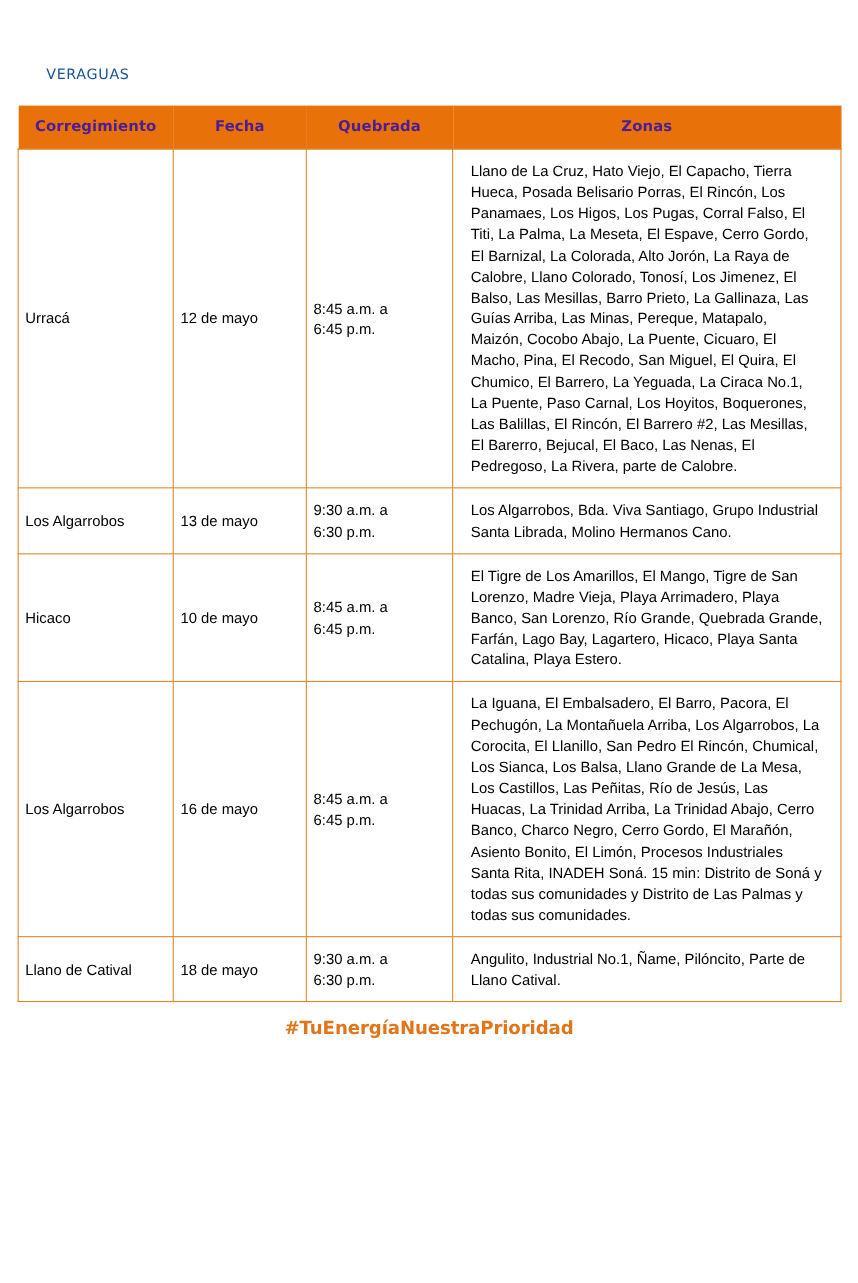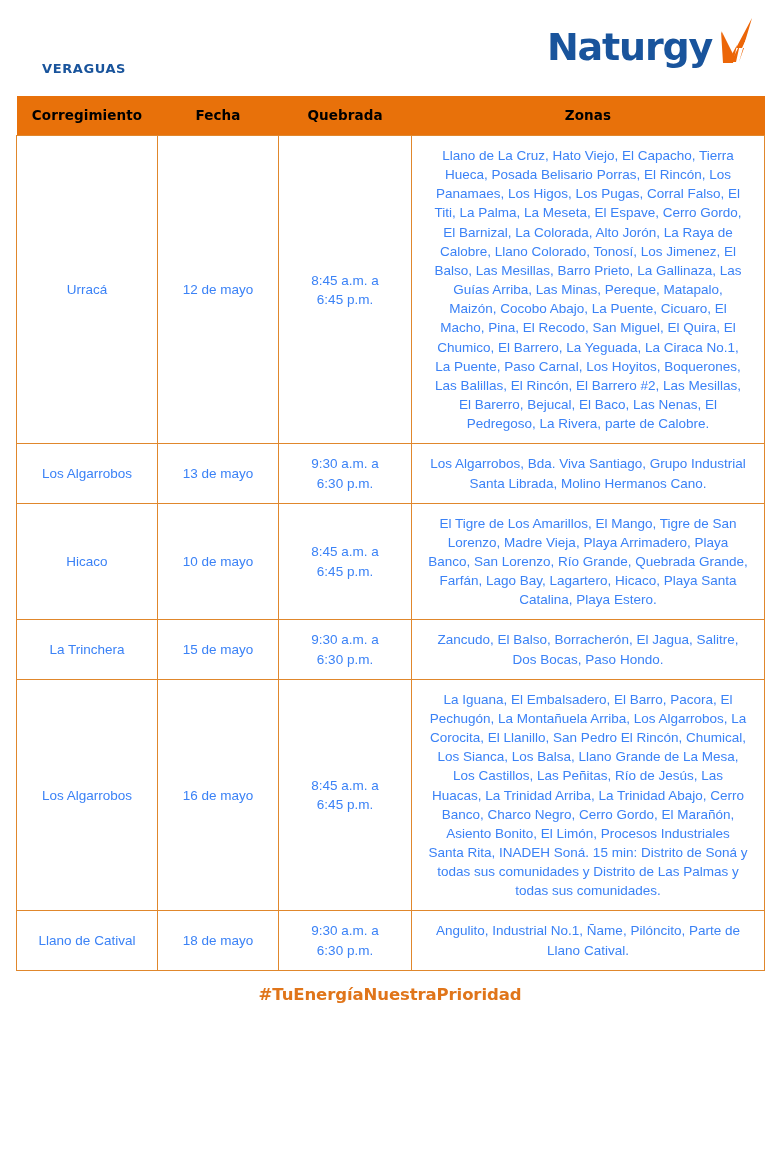--- a/index.html
+++ b/index.html
@@ -46,53 +46,52 @@
     margin-left: 2px;
     position: relative;
     top: 0px;
   }
   .region-label {
     position: absolute;
     left: 42px;
     top: 61px;
     font-family: "DejaVu Sans", sans-serif;
     font-size: 13px;
-    font-weight: 700;
+    font-weight: 400;
     letter-spacing: 0.6px;
     color: #19549c;
   }
 
   
   .table-wrap {
     margin: 0 16px;
     width: 748px;
   }
   table.schedule {
     width: 748px;
     border-collapse: collapse;
     table-layout: fixed;
   }
   table.schedule thead th {
     background: #e8710a;
-    color: #000000;
+    color: #4c1d95;
     font-family: "DejaVu Sans", sans-serif;
     font-size: 13.5px;
     font-weight: 700;
     text-align: center;
     padding: 11px 4px 12px 4px;
     border: none;
     letter-spacing: 0.1px;
   }
   table.schedule thead th.col-correg { text-align: center; }
   table.schedule tbody td {
     border: 1px solid #e0872c;
     font-size: 13.5px;
     line-height: 1.42;
-    color: #3b82f6;
-    text-align: center;
+    color: #000000;
     vertical-align: middle;
     padding: 9px 6px;
     background: #ffffff;
   }
   table.schedule tbody td.zonas {
     padding: 10px 16px;
   }
   col.c1 { width: 141px; }
   col.c2 { width: 121px; }
   col.c3 { width: 133px; }
@@ -109,30 +108,20 @@
     font-weight: 700;
     color: #e0751a;
     letter-spacing: -0.1px;
   }
 </style>
 </head>
 <body>
 
 <div class="page-header">
 
-  <div class="logo">
-    <span class="logo-word">Naturgy</span>
-    <svg class="logo-mark" viewBox="0 0 44 52">
-      <path d="M38 0 L22 30 L30 30 L25 44 Z" fill="#ec6608"></path>
-      <path d="M8 14 L20 38 L26 26 L22 44 L10 44 Z" fill="#ec6608"></path>
-      <path d="M41 2 L28 30 L34 30 L29 45 L43 14 Z" fill="#ffffff"></path>
-      <path d="M7 13 C 7 13, 14 30, 17 38 L23 27 L19 45 L9 45 Z" fill="#ec6608"></path>
-      <path d="M43 1 L30 29 L35 29 L28 46 L44 13 Z" fill="#ffffff"></path>
-    </svg>
-  </div>
 
   <div class="region-label">VERAGUAS</div>
 </div>
 
 <div class="table-wrap">
   <table class="schedule">
     <colgroup>
       <col class="c1">
         <col class="c2">
         <col class="c3">
@@ -162,27 +151,20 @@
           <td class="zonas">Los Algarrobos, Bda. Viva Santiago, Grupo Industrial Santa Librada, Molino Hermanos Cano.</td>
         </tr>
         <tr>
           <td>Hicaco</td>
           <td>10 de mayo</td>
           <td class="nowrap-time">8:45 a.m. a
 6:45 p.m.</td>
           <td class="zonas">El Tigre de Los Amarillos, El Mango, Tigre de San Lorenzo, Madre Vieja, Playa Arrimadero, Playa Banco, San Lorenzo, Río Grande, Quebrada Grande, Farfán, Lago Bay, Lagartero, Hicaco, Playa Santa Catalina, Playa Estero.</td>
         </tr>
         <tr>
-          <td>La Trinchera</td>
-          <td>15 de mayo</td>
-          <td class="nowrap-time">9:30 a.m. a
-6:30 p.m.</td>
-          <td class="zonas">Zancudo, El Balso, Borracherón, El Jagua, Salitre, Dos Bocas, Paso Hondo.</td>
-        </tr>
-        <tr>
           <td>Los Algarrobos</td>
           <td>16 de mayo</td>
           <td class="nowrap-time">8:45 a.m. a
 6:45 p.m.</td>
           <td class="zonas">La Iguana, El Embalsadero, El Barro, Pacora, El Pechugón, La Montañuela Arriba, Los Algarrobos, La Corocita, El Llanillo, San Pedro El Rincón, Chumical, Los Sianca, Los Balsa, Llano Grande de La Mesa, Los Castillos, Las Peñitas, Río de Jesús, Las Huacas, La Trinidad Arriba, La Trinidad Abajo, Cerro Banco, Charco Negro, Cerro Gordo, El Marañón, Asiento Bonito, El Limón, Procesos Industriales Santa Rita, INADEH Soná. 15 min: Distrito de Soná y todas sus comunidades y Distrito de Las Palmas y todas sus comunidades.</td>
         </tr>
         <tr>
           <td>Llano de Catival</td>
           <td>18 de mayo</td>
           <td class="nowrap-time">9:30 a.m. a

